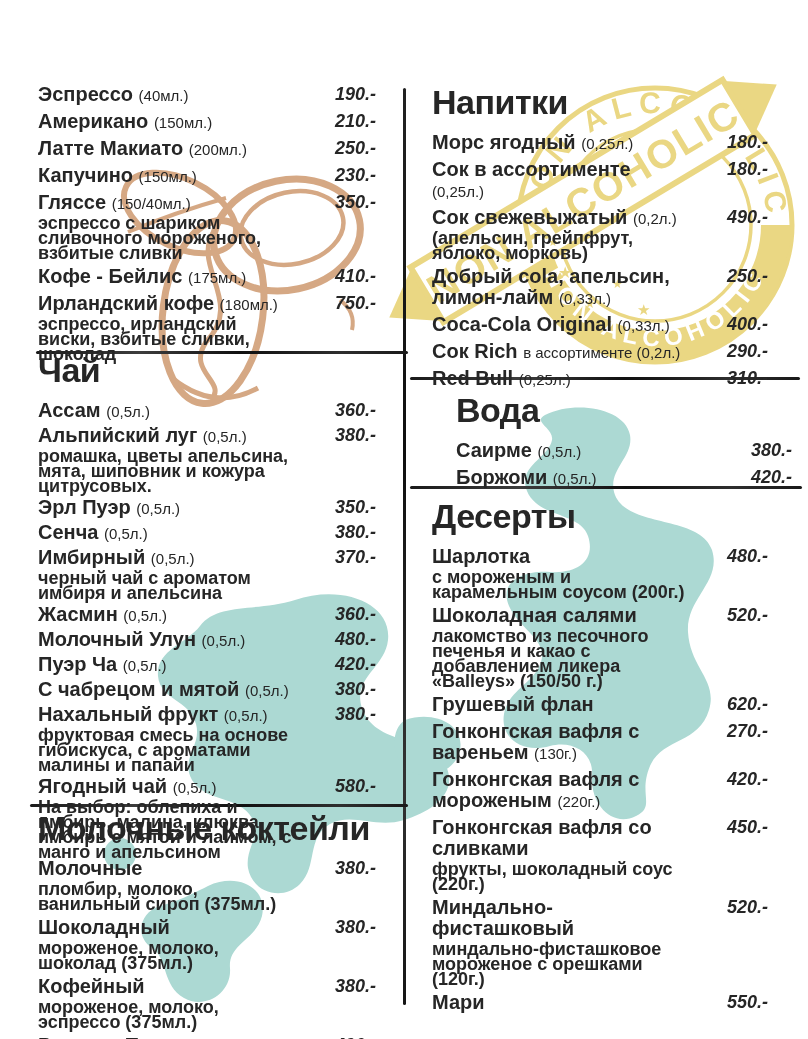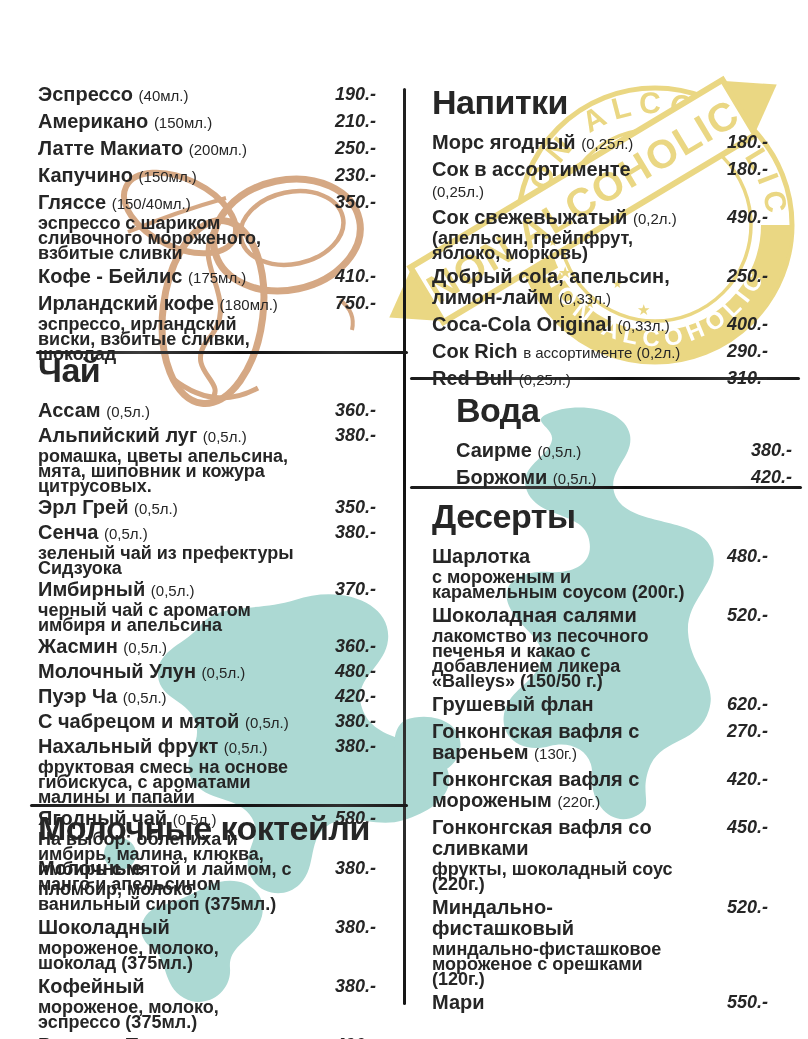--- a/index.html
+++ b/index.html
@@ -128,27 +128,26 @@
   <div class="item">
       <div class="nm"><span>Ассам</span> <span class="sz">(0,5л.)</span></div>
       <span class="pr">360.-</span>
     </div>
   <div class="item">
       <div class="nm"><span>Альпийский луг</span> <span class="sz">(0,5л.)</span></div>
       <span class="pr">380.-</span>
       <div class="ds">ромашка, цветы апельсина, мята, шиповник и кожура цитрусовых.</div>
     </div>
   <div class="item">
-      <div class="nm"><span>Эрл Грей</span> <span class="sz">(0,5л.)</span></div>
+      <div class="nm"><span>Эрл Пуэр</span> <span class="sz">(0,5л.)</span></div>
       <span class="pr">350.-</span>
     </div>
   <div class="item">
       <div class="nm"><span>Сенча</span> <span class="sz">(0,5л.)</span></div>
       <span class="pr">380.-</span>
-      <div class="ds">зеленый чай из префектуры Сидзуока</div>
     </div>
   <div class="item">
       <div class="nm"><span>Имбирный</span> <span class="sz">(0,5л.)</span></div>
       <span class="pr">370.-</span>
       <div class="ds">черный чай с ароматом имбиря и апельсина</div>
     </div>
   <div class="item">
       <div class="nm"><span>Жасмин</span> <span class="sz">(0,5л.)</span></div>
       <span class="pr">360.-</span>
     </div>

